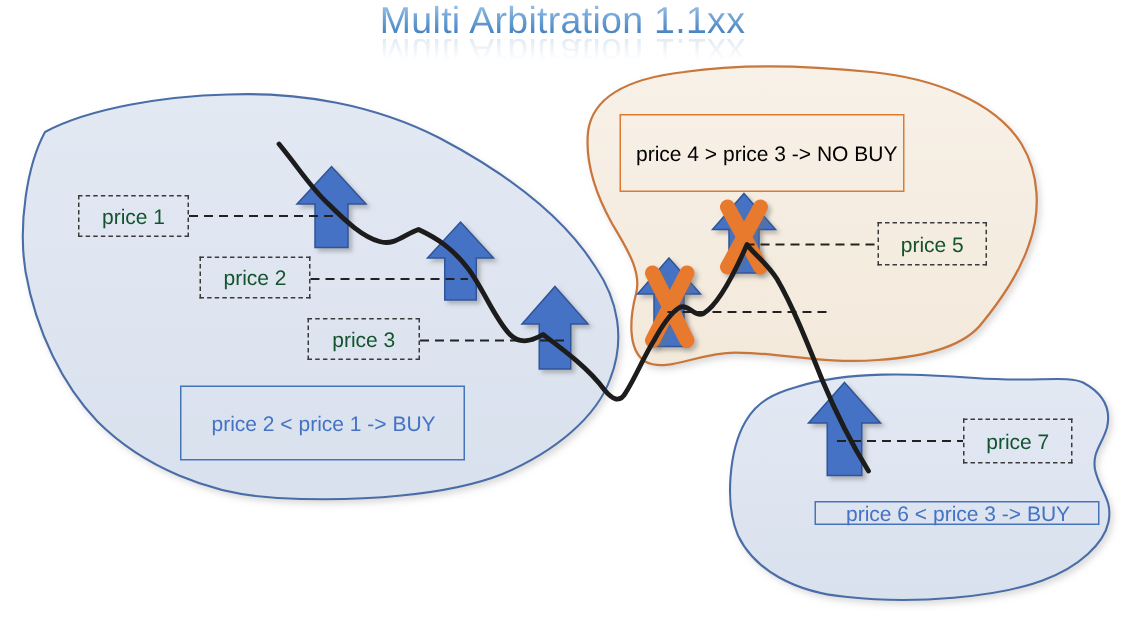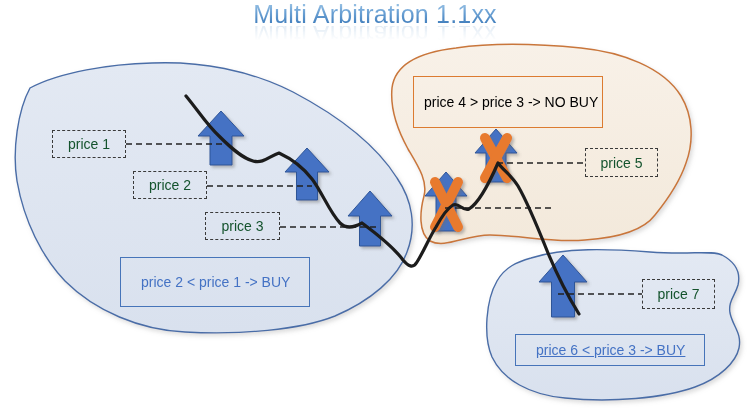--- a/index.html
+++ b/index.html
@@ -138,17 +138,17 @@
   <div class="pricebox" style="left:642px;top:279px;width:73px;height:30px;">price 7</div>
 
   <div class="rulebox blue" style="left:120px;top:257px;width:190px;height:50px;">
     <span>price 2 &lt; price 1 -&gt; BUY</span>
   </div>
 
   <div class="rulebox orange" style="left:413px;top:76px;width:190px;height:52px;">
     <span>price 4 &gt; price 3 -&gt; NO BUY</span>
   </div>
 
-  <div class="rulebox blue" style="left:515px;top:334px;width:190px;height:32px;text-decoration:underline;">
+  <div class="rulebox blue" style="left:543px;top:334px;width:190px;height:16px;">
     <span>price 6 &lt; price 3 -&gt; BUY</span>
   </div>
 
 </div>
 
 </body></html>

